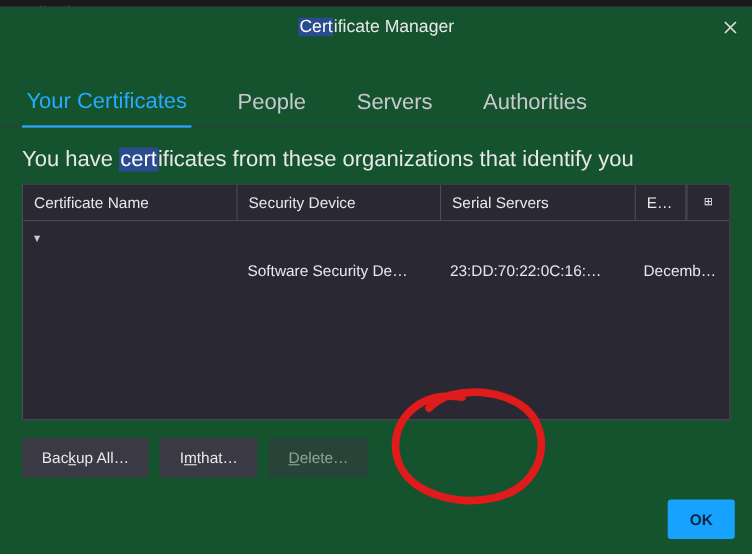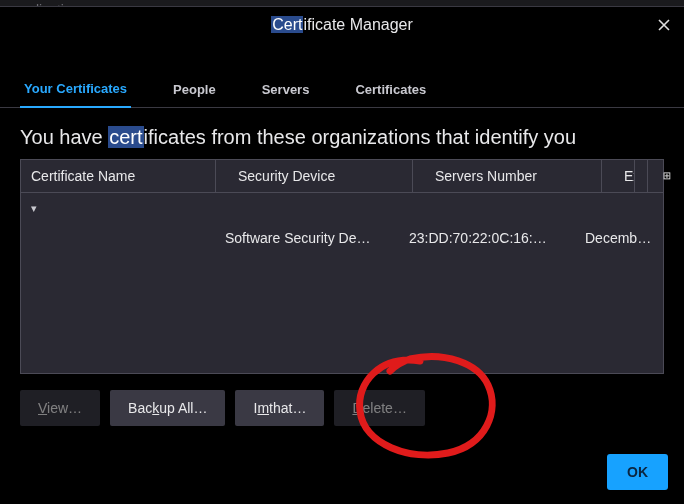--- a/index.html
+++ b/index.html
@@ -1,29 +1,29 @@
 <!DOCTYPE html>
 <html><head>
 <meta charset="utf-8">
 <style>
   html,body{margin:0;padding:0;width:684px;height:504px;background:#1a1a1d;font-family:"Segoe UI",Arial,sans-serif;color:#e8e8ea;overflow:hidden;}
   .backdrop-hint{position:absolute;top:0;left:0;color:#6a6a70;font-size:14px;padding:2px 4px;}
-  .dialog{position:absolute;top:6px;left:0;right:0;bottom:0;background:#000000;border-top:1px solid #3a3942;}
+  .dialog{position:absolute;top:6px;left:0;right:0;bottom:0;background:#14532d;border-top:1px solid #3a3942;}
   .titlebar{height:36px;display:flex;align-items:center;justify-content:center;position:relative;}
   .titlebar .title{font-size:16px;}
   .titlebar .title .hl{background:#2a4b8d;color:#fff;padding:0 1px;}
   .close-btn{position:absolute;right:10px;top:8px;width:20px;height:20px;display:flex;align-items:center;justify-content:center;cursor:pointer;color:#ddd;}
   .close-btn svg{width:14px;height:14px;stroke:#ddd;stroke-width:1.6;}
-  .tabs{display:flex;gap:38px;padding:0 20px;margin-top:28px;border-bottom:1px solid #3a3942;align-items:flex-end;font-size:13px;font-weight:bold;}
+  .tabs{display:flex;gap:38px;padding:0 20px;margin-top:28px;border-bottom:1px solid #3a3942;align-items:flex-end;font-size:20px;}
   .tab{padding:10px 4px 10px 4px;color:#c9c9d0;cursor:pointer;}
   .tab.active{color:#29a9ff;border-bottom:2px solid #29a9ff;margin-bottom:-1px;}
   .desc{padding:18px 20px 10px 20px;font-size:20px;}
   .desc .hl{background:#2a4b8d;color:#fff;padding:0 1px;}
   .table-wrap{margin:0 20px;border:1px solid #4b4a56;background:#2a2933;}
-  .thead{display:flex;background:#2a2933;border-bottom:1px solid #4b4a56;font-size:14px;color:#e8e8ea;height:32px;align-items:center;gap:12px;}
+  .thead{display:flex;background:#2a2933;border-bottom:1px solid #4b4a56;font-size:14px;color:#e8e8ea;height:32px;align-items:center;}
   .th{padding:0 10px;border-right:1px solid #4b4a56;height:32px;line-height:32px;overflow:hidden;white-space:nowrap;text-overflow:ellipsis;}
   .th:last-child{border-right:none;}
   .c1{width:174px;flex:0 0 174px;}
   .c2{width:164px;flex:0 0 164px;}
   .c3{width:156px;flex:0 0 156px;}
   .c4{flex:1 1 auto;}
   .colpicker{width:18px;flex:0 0 18px;text-align:center;font-size:10px;cursor:pointer;border-left:1px solid #4b4a56;}
   .tbody{height:180px;overflow:auto;font-size:14px;}
   .trow{display:flex;height:30px;align-items:center;}
   .td{padding:0 10px;overflow:hidden;white-space:nowrap;text-overflow:ellipsis;}
@@ -54,50 +54,49 @@
       <svg viewBox="0 0 14 14">
           <path d="M2 2 L12 12 M12 2 L2 12"></path>
         </svg>
     </div>
   </div>
 
   <div class="tabs">
     <div class="tab active">Your Certificates</div>
     <div class="tab">People</div>
     <div class="tab">Servers</div>
-    <div class="tab">Certificates</div>
+    <div class="tab">Authorities</div>
   </div>
 
   <div class="desc">
     <span>You have </span><span class="hl">cert</span><span>ificates from these organizations that identify you</span>
   </div>
 
   <div class="table-wrap">
     <div class="thead">
       <div class="th c1">Certificate Name</div>
       <div class="th c2">Security Device</div>
-      <div class="th c3">Servers Number</div>
+      <div class="th c3">Serial Servers</div>
       <div class="th c4">Expires On</div>
       <div class="th colpicker">⊞</div>
     </div>
     <div class="tbody">
       <div class="trow">
         <span class="expander">▾</span>
       </div>
       <div class="trow">
         <div class="td c1"></div>
         <div class="td c2">Software Security De…</div>
         <div class="td c3">23:DD:70:22:0C:16:…</div>
         <div class="td c4">December 29, 2…</div>
       </div>
     </div>
   </div>
 
   <div class="btnrow">
-    <button class="btn disabled"><span class="ul">V</span><span>iew…</span></button>
     <button class="btn">Bac<span class="ul">k</span><span>up All…</span></button>
     <button class="btn">I<span class="ul">m</span><span>that…</span></button>
     <button class="btn disabled"><span class="ul">D</span><span>elete…</span></button>
   </div>
 
   <div class="okrow">
     <button class="okbtn">OK</button>
   </div>
 
   <div class="annot" style="left:350px;top:346px;">

